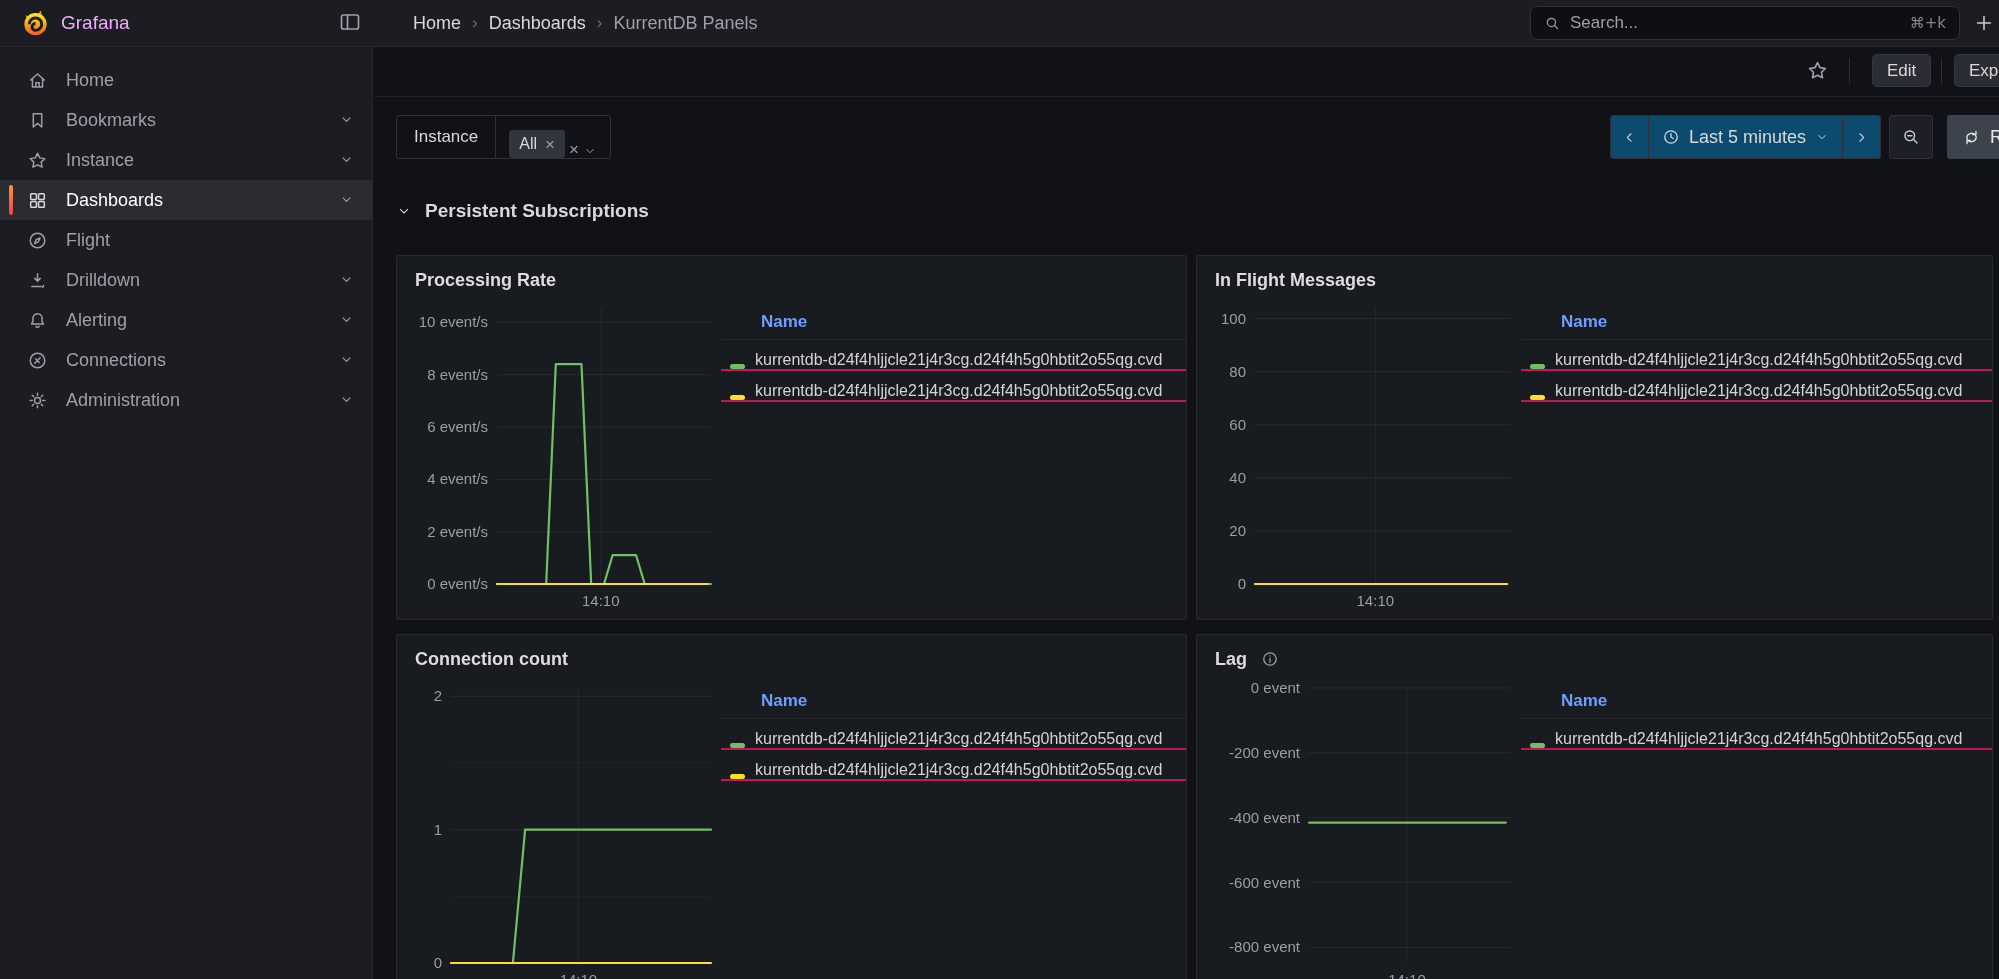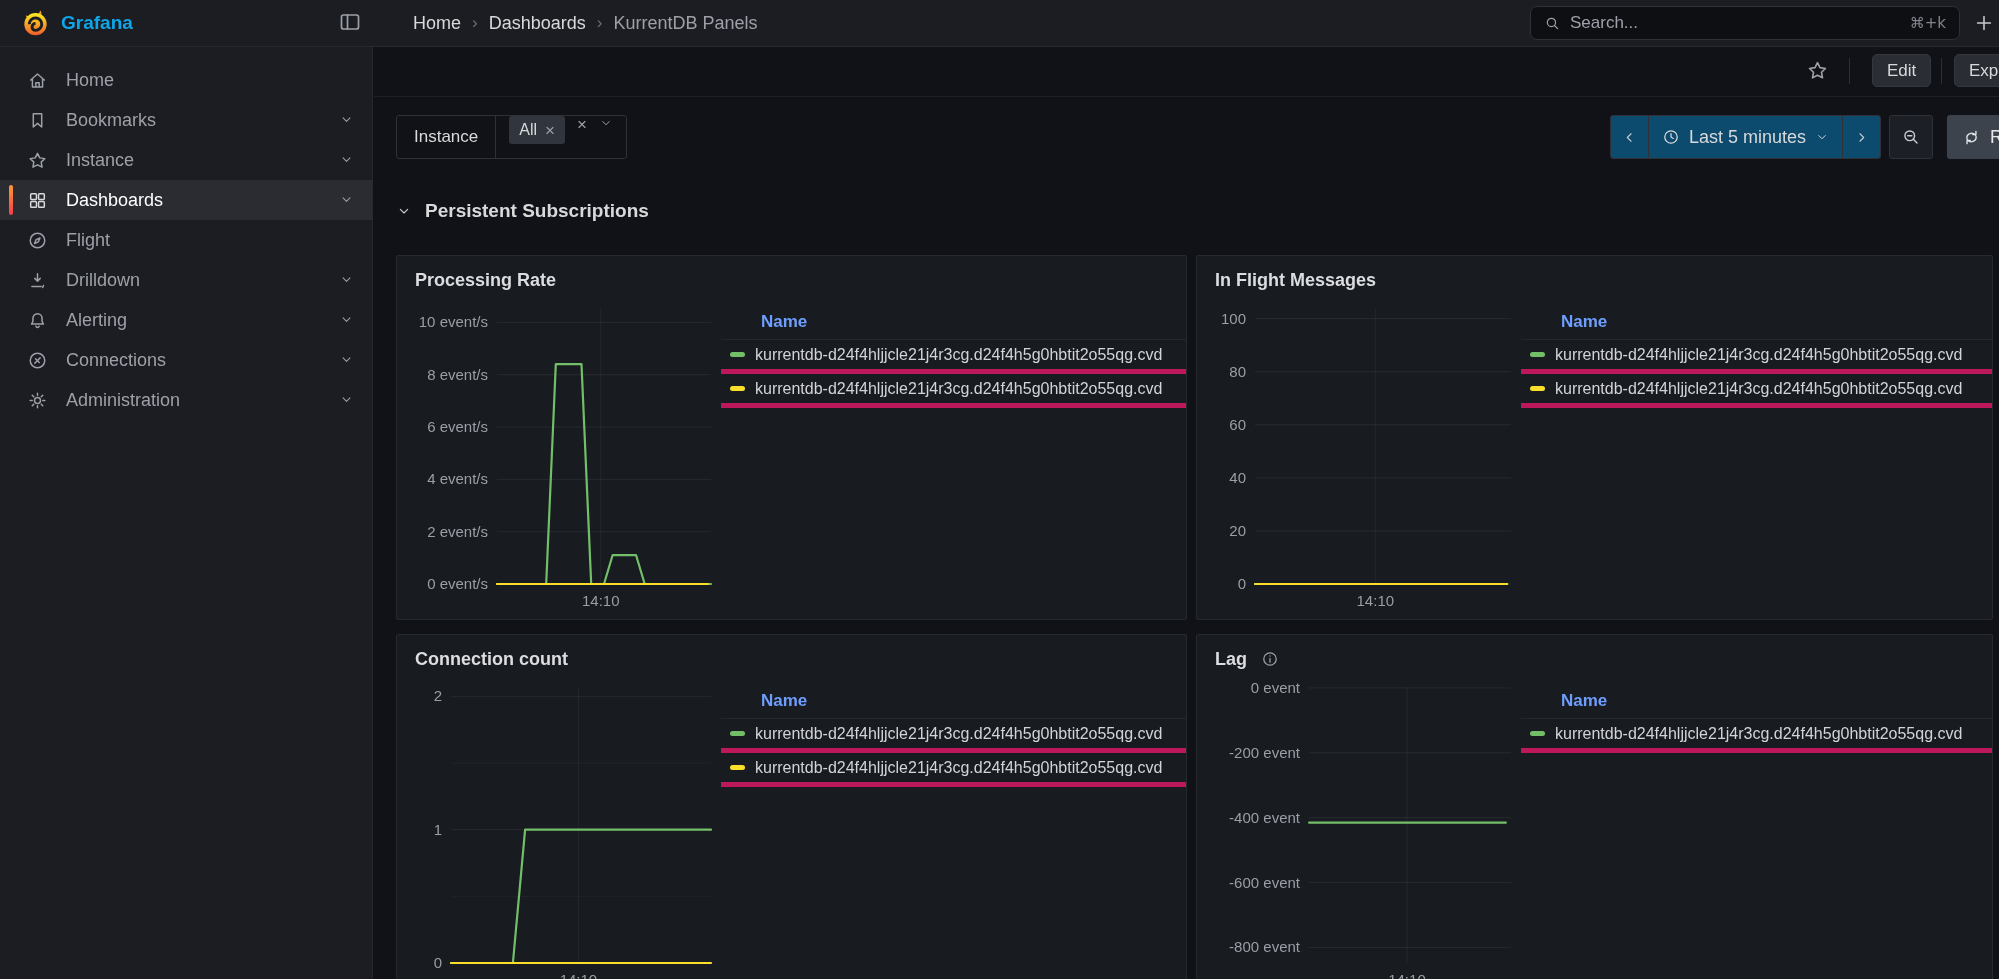--- a/index.html
+++ b/index.html
@@ -8,21 +8,21 @@
     background:#111217;color:#c7cad1;
     font-family:"Liberation Sans","DejaVu Sans",sans-serif;
     -webkit-font-smoothing:antialiased;
   }
   svg{display:block}
   .stroke-ic{fill:none;stroke:currentColor;stroke-width:1.7;stroke-linecap:round;stroke-linejoin:round}
 
   
   .topbar{position:absolute;left:0;top:0;right:0;height:46px;background:#1b1d22;border-bottom:1px solid #26282e;z-index:5}
   .brand{position:absolute;left:22px;top:8px;display:flex;align-items:center;gap:12px}
-  .brand-text{font-size:19px;font-weight:700;color:#0ea5e9}
+  .brand-text{font-size:19px;font-weight:400;color:#f0abfc}
   .dock-btn{position:absolute;left:338px;top:10px;color:#9da0a8;cursor:pointer}
   .breadcrumb{position:absolute;left:413px;top:0;height:46px;display:flex;align-items:center;gap:11px;font-size:18px}
   .bc-link{color:#d8d9da;font-weight:500}
   .bc-current{color:#9da0a8}
   .bc-sep{color:#6c6f76;font-size:17px}
   .search-box{position:absolute;left:1530px;top:6px;width:430px;height:34px;background:#0e0f13;border:1px solid #2f3137;border-radius:7px;display:flex;align-items:center;padding:0 13px;gap:9px;box-sizing:border-box}
   .search-ph{color:#9da0a8;font-size:17px;flex:1}
   .search-kbd{color:#82868e;font-size:15px;font-family:"DejaVu Sans",sans-serif}
   .plus-btn{position:absolute;left:1973px;top:12px;color:#c7cad1}
 
@@ -41,21 +41,21 @@
   .tb-star{position:absolute;left:1432px;top:13px;color:#9da0a8;cursor:pointer}
   .tb-div{position:absolute;top:12px;width:1px;height:26px;background:#2c2f36}
   .btn{position:absolute;top:8px;height:33px;background:#2a2d34;border:1px solid #34373f;border-radius:5px;color:#d8d9da;font-size:17px;padding:0 14px;display:flex;align-items:center;box-sizing:border-box;cursor:pointer;white-space:nowrap}
 
   .dash-body{position:relative;padding:18px 0 0 22px}
 
   
   .controls-row{position:relative;height:46px}
   .adhoc-filter{display:inline-flex;height:44px;border:1px solid #2f3137;border-radius:3px;box-sizing:border-box}
   .af-label{display:flex;align-items:center;padding:0 17px;font-size:17px;color:#d8d9da;border-right:1px solid #2f3137}
-  .af-value{display:flex;align-items:flex-start;padding:0 13px;gap:12px}
+  .af-value{display:flex;align-items:flex-end;padding:0 13px;gap:4px}
   .chip{background:#31353d;border-radius:3px;height:28px;display:flex;align-items:center;padding:0 10px;gap:8px;font-size:16px;color:#d8d9da;cursor:pointer}
   .chip-x,.clear-x{color:#9da0a8;font-size:17px;cursor:pointer;line-height:1}
   .dd-chev{color:#9da0a8}
   .time-controls{position:absolute;right:-88px;top:0;display:flex;align-items:center}
   .tc-group{display:flex;border:1px solid #2f3137;border-radius:3px;background:#0c4a6e;overflow:hidden}
   .tc-btn{height:42px;display:flex;align-items:center;padding:0 11px;color:#c7cad1;cursor:pointer}
   .tc-btn + .tc-btn{border-left:1px solid #2f3137}
   .tc-time{gap:9px;font-size:18px;color:#d8d9da;font-weight:500;padding:0 13px}
   .tc-solo{height:44px;display:flex;align-items:center;padding:0 11px;border:1px solid #2f3137;border-radius:3px;background:#1c1f25;margin-left:8px;color:#c7cad1;cursor:pointer;box-sizing:border-box}
   .refresh-btn{height:44px;margin-left:14px;background:#3d434d;border-radius:3px;display:flex;align-items:center;padding:0 15px;gap:9px;color:#e6e8eb;font-size:18px;font-weight:500;width:140px;box-sizing:border-box;cursor:pointer;white-space:nowrap}
@@ -68,21 +68,21 @@
   
   .grid{margin-top:26px;display:grid;grid-template-columns:791px 797px;grid-template-rows:365px 361px;gap:14px 9px}
   .panel{background:#181b1f;border:1px solid #26292e;border-radius:2px;padding:12px 0 0 18px;box-sizing:border-box;overflow:hidden;position:relative}
   .panel-title{font-size:18px;font-weight:600;color:#dcdde0;display:flex;align-items:center;gap:14px;height:24px}
   .pt-info{color:#9da0a8;cursor:pointer}
   .panel-body{display:flex;margin-top:6px}
   .chart{width:300px;height:316px;flex:none}
   .tick{fill:#9b9ea6;font-size:15px;font-family:"Liberation Sans","DejaVu Sans",sans-serif}
   .legend{flex:1;min-width:0;margin-left:6px;margin-top:14px;overflow:hidden}
   .lg-head{color:#6E9FFF;font-weight:600;font-size:17px;padding:0 0 7px 40px;border-bottom:1px solid #25282e}
-  .lg-row{display:flex;align-items:center;gap:10px;height:29px;border-bottom:5px solid #be185d;padding-left:9px;white-space:nowrap;cursor:pointer}
+  .lg-row{display:flex;align-items:flex-end;gap:10px;height:29px;border-bottom:2px solid #be185d;padding-left:9px;white-space:nowrap;cursor:pointer}
   .swatch{width:15px;height:5px;border-radius:3px;flex:none}
   .lg-label{font-size:16px;color:#d2d4d8;overflow:hidden}
 </style>
 </head>
 <body>
 
 <div class="topbar">
   <div class="brand">
     <svg width="27" height="29" viewBox="0 0 24 26">
       <defs>

